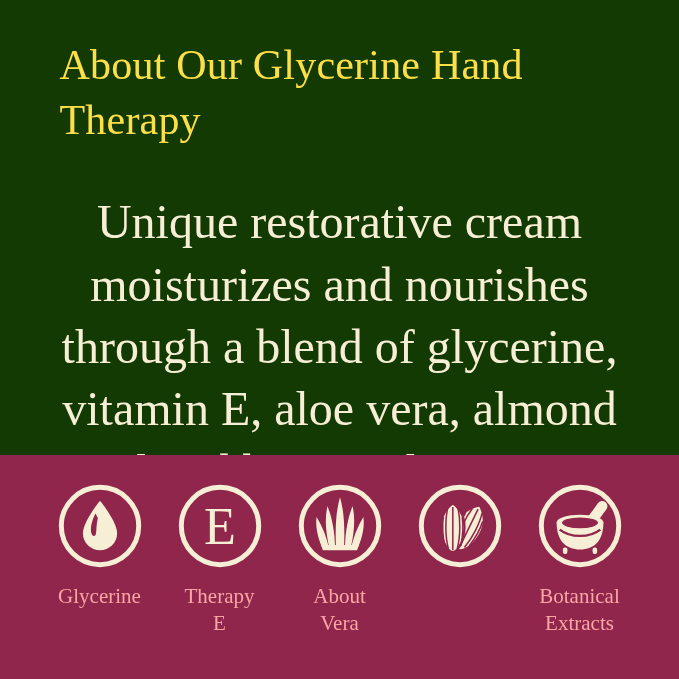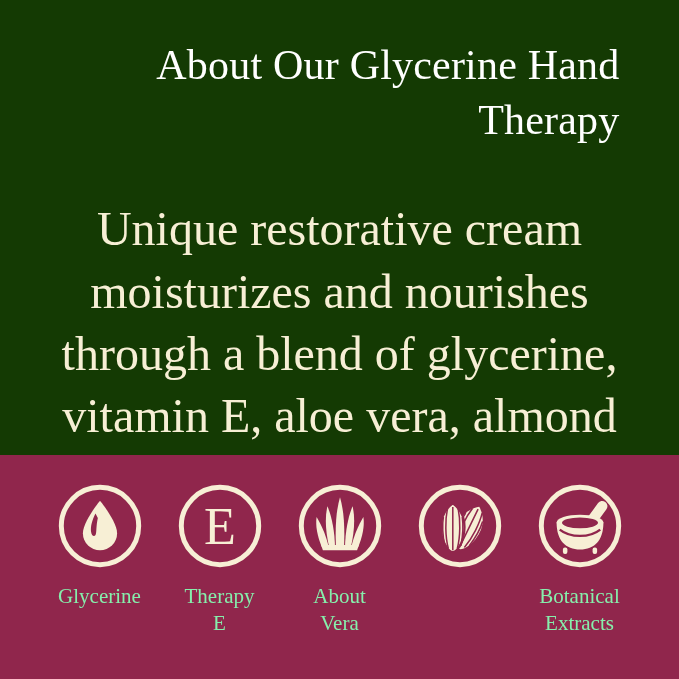--- a/index.html
+++ b/index.html
@@ -25,25 +25,25 @@
     width: 679px;
     height: 455px;
     background: #143a03;
     box-sizing: border-box;
     display: flex;
     flex-direction: column;
     align-items: center;
   }
 
   .heading {
-    margin: 12px;
+    margin: 5px;
     padding: 0;
     width: 560px;
-    text-align: right;
-    color: #ffffff;
+    text-align: left;
+    color: #fde047;
     font-family: "Liberation Serif", "DejaVu Serif", serif;
     font-weight: 400;
     font-size: 42px;
     line-height: 1.30;
     letter-spacing: 0.2px;
     margin-top: 38px;
   }
 
   .divider {
     width: 414px;
@@ -92,21 +92,21 @@
   .badge {
     width: 90px;
     height: 90px;
     display: block;
   }
 
   .benefit-label {
     margin-top: 12px;
     width: 124px;
     text-align: center;
-    color: #86efac;
+    color: #fca5a5;
     font-family: "Liberation Serif", "DejaVu Serif", serif;
     font-size: 21px;
     line-height: 1.30;
     white-space: pre-line;
   }
 </style>
 </head>
 <body>
 
 <div class="card">

